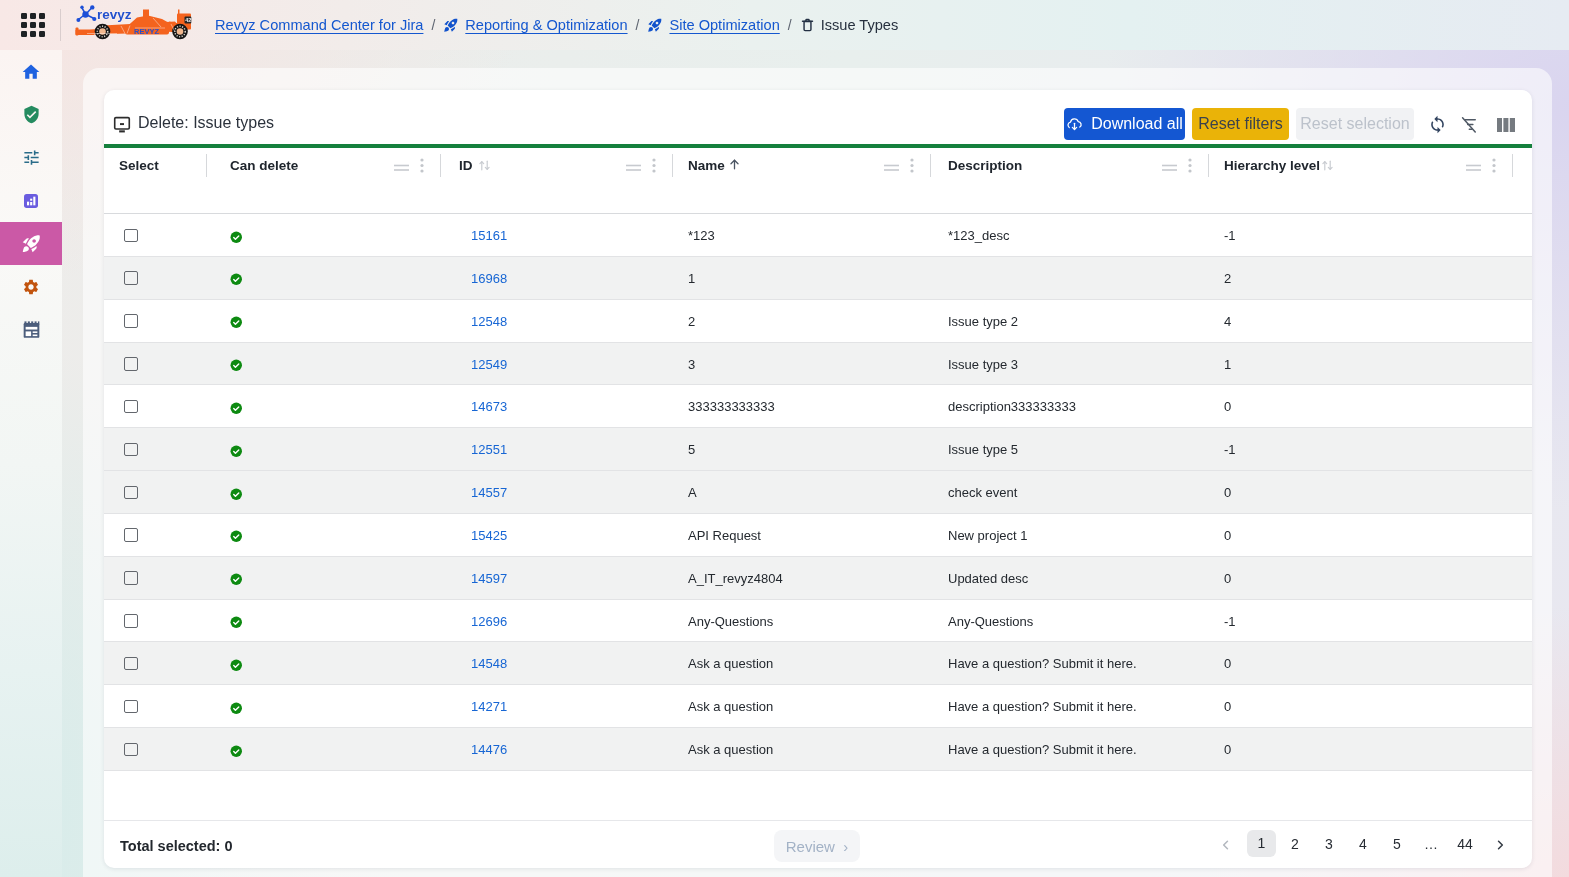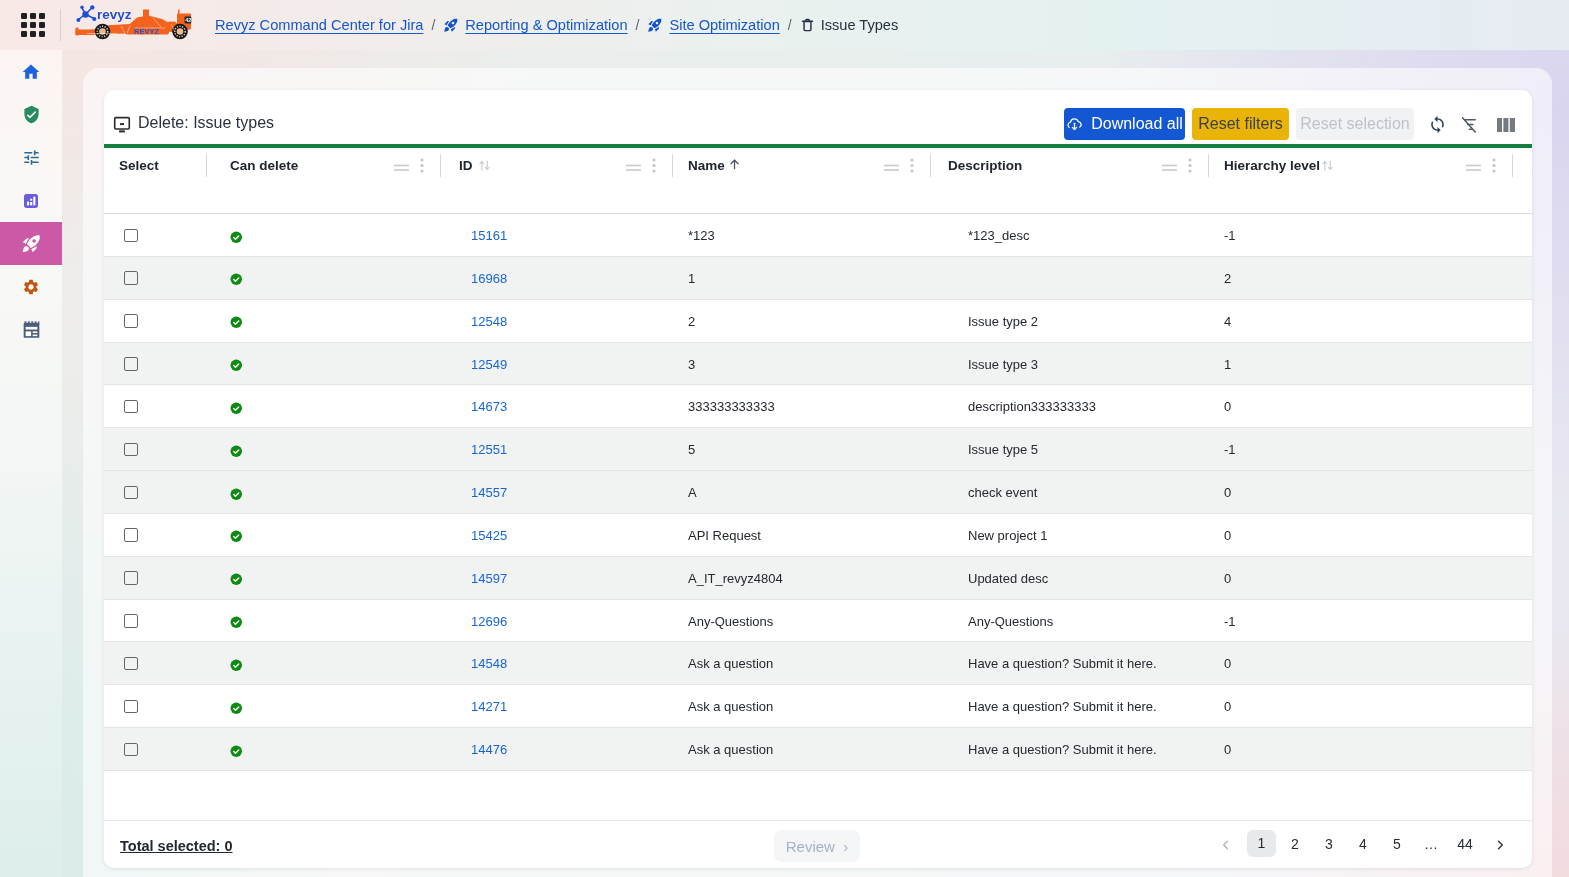--- a/index.html
+++ b/index.html
@@ -58,25 +58,25 @@
 #fwrap span { position:absolute; left:1px; top:3px; font-size:14.5px; color:#a2a7ae; }
 #fwrap svg { position:absolute; right:14px; top:5px; }
 
 #rows { position:absolute; left:0; top:124px; width:1428px; }
 .row { position:relative; width:1428px; height:42.857px; border-bottom:1px solid #e2e3e5; background:#fff; }
 .row.alt { background:#f1f2f2; }
 .row .cb { position:absolute; left:20px; top:14.5px; width:13.5px; height:13.5px; border:1.8px solid #63676d; border-radius:2px; }
 .row .ok { position:absolute; left:126px; top:15px; }
 .row .c-id { position:absolute; left:355px; top:14px; font-size:13px; color:#1766d4;margin-left:12px; }
 .row .c-nm { position:absolute; left:584px; top:14px; font-size:13px; color:#24292f; }
-.row .c-ds { position:absolute; left:844px; top:14px; font-size:13px; color:#24292f;margin-left:20px; }
+.row .c-ds { position:absolute; left:844px; top:14px; font-size:13px; color:#24292f; }
 .row .c-hl { position:absolute; left:1120px; top:14px; font-size:13px; color:#24292f; }
 
 #cfoot { position:absolute; left:0; top:730px; width:1428px; height:48px; border-top:1px solid #e6e7ea; }
-#totsel { position:absolute; left:16px; top:17px; font-size:14.5px; font-weight:bold; color:#23282e;text-decoration:underline; }
+#totsel { position:absolute; left:16px; top:17px; font-size:14.5px; font-weight:bold; color:#23282e; }
 #review { position:absolute; left:670px; top:9px; width:86px; height:32px; background:#f4f5f7; border-radius:8px; display:flex; align-items:center; justify-content:center; font-size:15px; color:#a3b2c6; }
 #pager { position:absolute; left:0; top:1px; width:1428px; height:34px; font-size:14px; color:#272c33; }
 </style>
 </head>
 <body>
 <div id="bg"></div>
 <div id="nav">
   <div id="gridicon">
       <div style="left:0.0px;top:0.0px"></div>
 <div style="left:8.8px;top:0.0px"></div>

